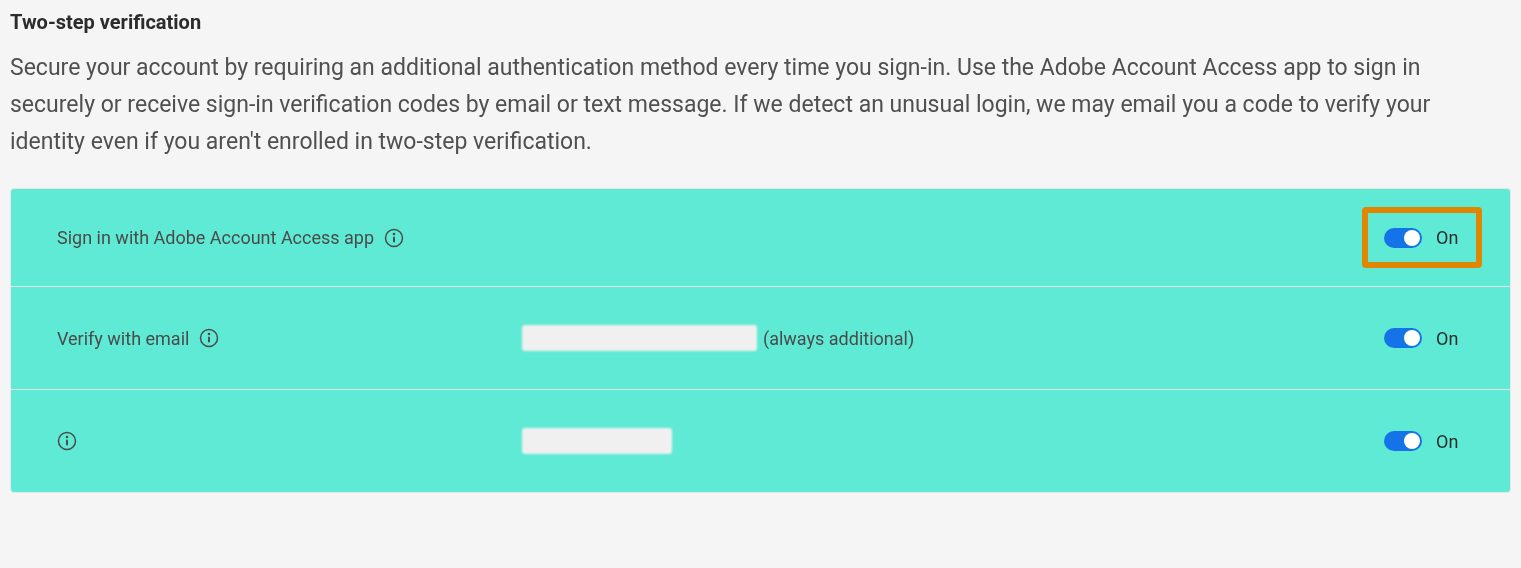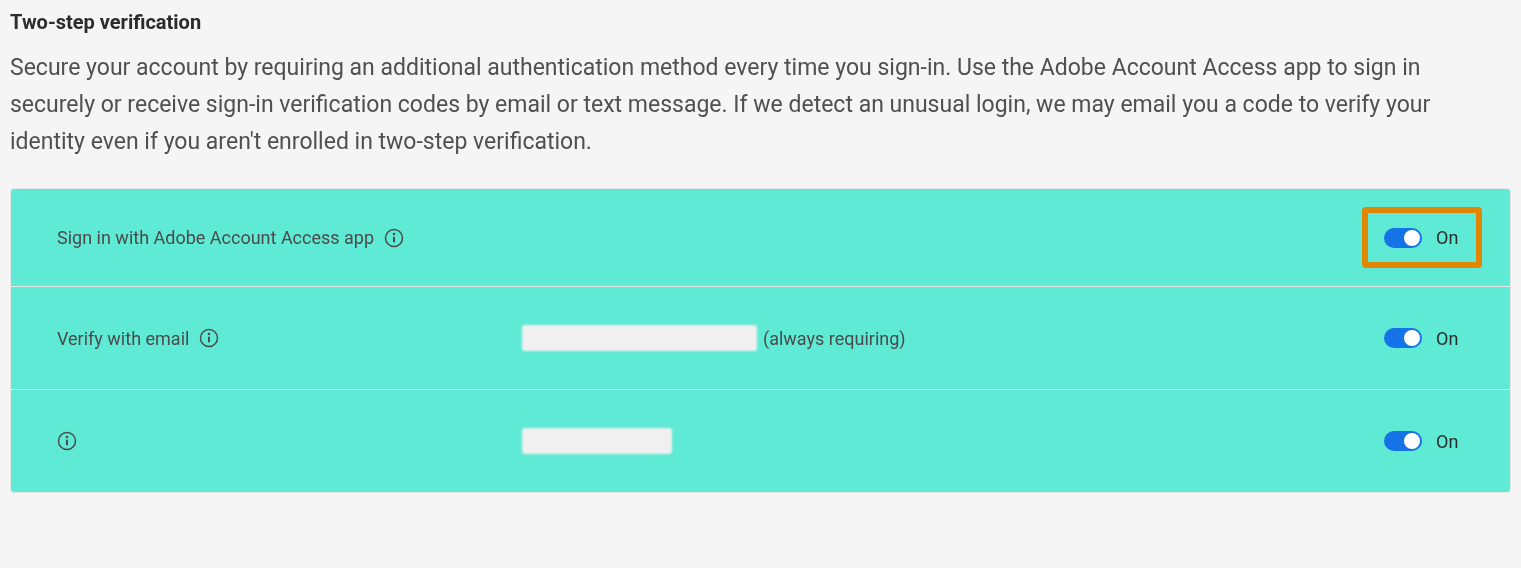--- a/index.html
+++ b/index.html
@@ -143,21 +143,21 @@
     <div class="row-label-col">
       <span>Verify with email</span>
       <svg class="info-icon" viewBox="0 0 20 20">
         <circle cx="10" cy="10" r="8.5" fill="none" stroke="#4b4b4b" stroke-width="1.5"></circle>
         <circle cx="10" cy="6" r="1.3" fill="#4b4b4b"></circle>
         <rect x="9" y="8.5" width="2" height="6" rx="1" fill="#4b4b4b"></rect>
       </svg>
     </div>
     <div class="row-value-col">
       <span class="redacted w2"></span>
-      <span class="note-text">(always requiring)</span>
+      <span class="note-text">(always additional)</span>
     </div>
     <div class="toggle-col">
       <div class="toggle"></div>
       <span class="toggle-label">On</span>
     </div>
   </div>
 
   <div class="row">
     <div class="row-label-col">
       <svg class="info-icon" viewBox="0 0 20 20">

